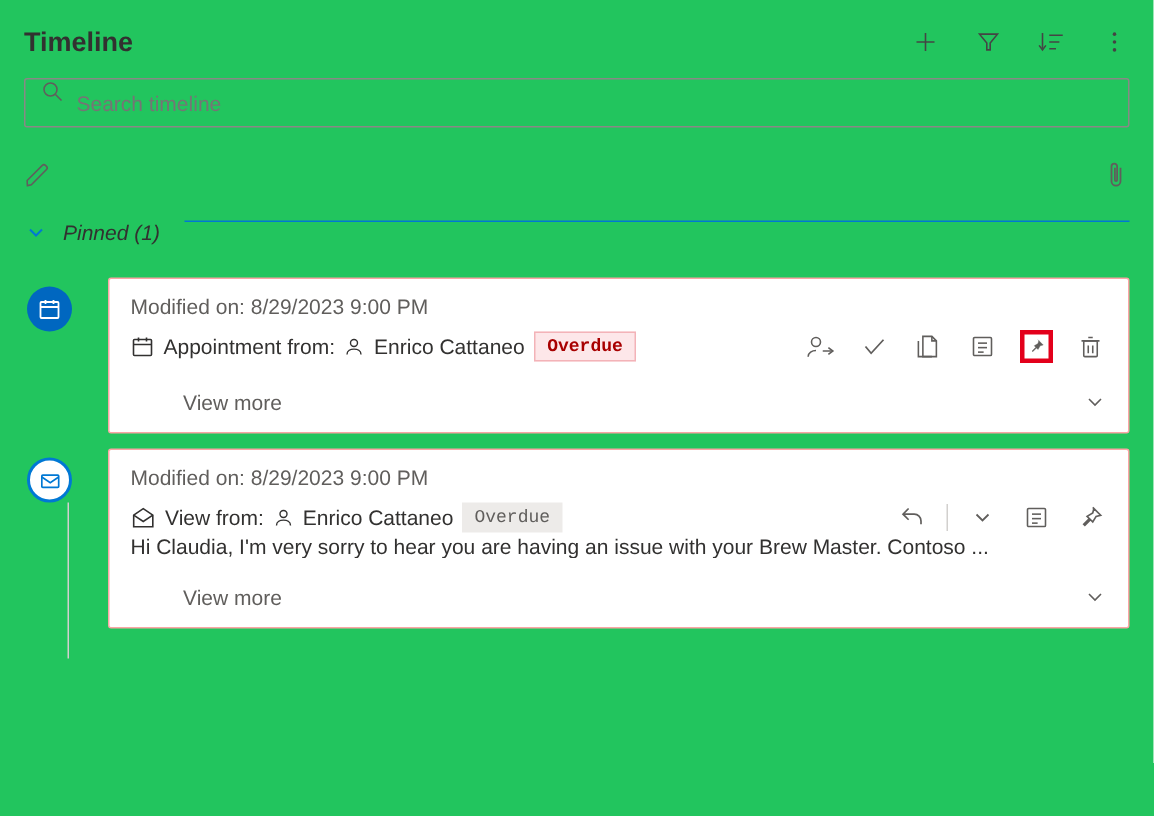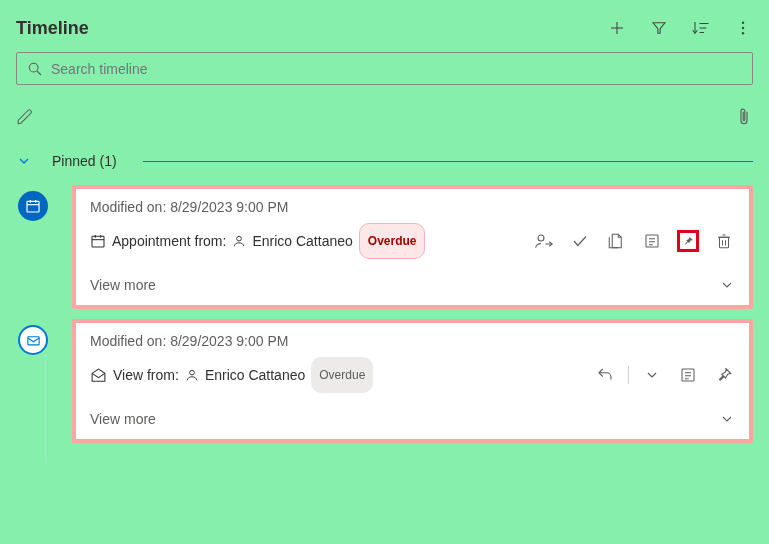--- a/index.html
+++ b/index.html
@@ -1,55 +1,55 @@
 <!DOCTYPE html>
 <html><head>
 <meta charset="utf-8">
 <style>
   * { box-sizing: border-box; }
   html, body { margin:0; padding:0; font-family: "Segoe UI", Arial, sans-serif; font-size:14px; color:#323130; background:#fff; }
-  .panel { width:769px; height:544px; padding:8px 16px 0 16px; position:relative; background:#86efac; }
+  .panel { width:769px; height:544px; padding:8px 16px 0 16px; position:relative; background:#22c55e; }
   .header { display:flex; align-items:center; justify-content:space-between; height:40px; }
   .title { font-size:18px; font-weight:600; }
   .header-actions { display:flex; gap:22px; align-items:center; color:#444; }
   .header-actions .icon-btn { width:20px; height:20px; display:flex; align-items:center; justify-content:center; cursor:pointer; }
-  .search-box { border:1px solid #8a8886; height:33px; margin-top:4px; display:flex; align-items:center; padding:0 10px; color:#605e5c; border-radius:2px; }
+  .search-box { border:1px solid #8a8886; height:33px; margin-top:4px; display:flex; padding:0 10px; color:#605e5c; border-radius:2px; }
   .search-box input { border:none; outline:none; flex:1; font-size:14px; padding-left:8px; background:transparent; }
   .note-row { display:flex; align-items:center; height:40px; margin-top:12px; color:#605e5c; position:relative; }
   .note-row input { border:none; outline:none; flex:1; font-size:15px; padding-left:14px; background:transparent; }
   .note-row .attach { margin-left:auto; color:#605e5c; }
-  .section-header { display:flex; align-items:center; gap:20px; margin-top:10px; height:28px; }
+  .section-header { display:flex; gap:10px; margin-top:10px; height:28px;font-style:italic; }
   .section-header .chev { color:#0078d4; }
   .section-header .label { font-size:14px; color:#323130; white-space:nowrap; }
   .section-header .line { flex:1; height:1px; background:#0078d4; margin-left:6px; }
 
   .item-wrap { display:flex; margin-top:10px; }
   .gutter { width:56px; position:relative; }
   .badge { width:30px; height:30px; border-radius:50%; display:flex; align-items:center; justify-content:center; position:absolute; left:2px; top:6px; }
   .badge-blue { background:#0067c0; color:#fff; }
   .badge-outline { background:#fff; border:2px solid #0078d4; color:#0078d4; }
   .thread-line { position:absolute; left:29px; top:36px; bottom:-20px; width:1px; background:#d2d0ce; }
 
-  .card { flex:1; border:4px solid #fca5a5; border-radius:2px; padding:10px 14px 12px; position:relative; background:#fff; }
+  .card { flex:1; border:1px solid #fca5a5; border-radius:2px; padding:10px 14px 12px; position:relative; background:#fff; }
   .card .meta { font-size:14px; color:#605e5c; }
   .card .row1 { display:flex; align-items:center; margin-top:8px; gap:6px; flex-wrap:nowrap; }
   .row1 .strong { font-weight:400; }
-  .chip { border-radius:10px; padding:0 8px; font-size:12px; display:inline-flex; align-items:center; height:36px; }
+  .chip { border-radius:0; padding:0 8px; font-size:12px; display:inline-flex; align-items:center; height:20px;font-family:Liberation Mono, monospace; }
   .chip-overdue { background:#fde7e9; color:#a80000; border:1px solid #f3b3b8; font-weight:600; }
   .chip-closed { background:#edebe9; color:#605e5c; }
   .actions { margin-left:auto; display:flex; align-items:center; gap:14px; color:#605e5c; }
   .actions .act { width:22px; height:22px; display:flex; align-items:center; justify-content:center; cursor:pointer; }
   .actions .sep { width:1px; height:18px; background:#d2d0ce; margin:0 -2px; }
   .highlight-box { border:3px solid #e3001b; padding:2px; }
 
   .body-text { margin-top:8px; font-size:14px; color:#323130; white-space:nowrap; overflow:hidden; text-overflow:ellipsis; }
   .body-subject { margin-top:10px; font-size:14px; }
   .body-preview { font-size:14px; color:#323130; white-space:nowrap; overflow:hidden; text-overflow:ellipsis; }
 
-  .viewmore-row { display:flex; justify-content:space-between; align-items:flex-start; margin-top:18px; }
+  .viewmore-row { display:flex; justify-content:space-between; align-items:flex-start; margin-top:18px;margin-left:35px; }
   .viewmore { color:#605e5c; font-size:14px; cursor:pointer; }
   .chev-down-small { color:#605e5c; }
 
   svg { display:block; }
 </style>
 </head>
 <body>
 
 <div class="panel">
 
@@ -240,20 +240,21 @@
                 <line x1="8" y1="17" x2="13" y2="17"></line>
               </svg>
           </div>
           <div class="act">
             <svg width="18" height="18" viewBox="0 0 24 24" fill="none" stroke="#605e5c" stroke-width="1.5">
                 <path d="M14 3l7 7-4 1-3 5-2-2-5 5-1-1 5-5-2-2 5-3 1-4z"></path>
               </svg>
           </div>
         </div>
       </div>
+      <div class="body-preview">Hi Claudia, I'm very sorry to hear you are having an issue with your Brew Master. Contoso ...</div>
       <div class="viewmore-row">
         <span class="viewmore">View more</span>
         <svg class="chev-down-small" width="16" height="16" viewBox="0 0 24 24" fill="none" stroke="#605e5c" stroke-width="1.6">
             <polyline points="6 9 12 15 18 9"></polyline>
           </svg>
       </div>
     </div>
   </div>
 
 </div>

